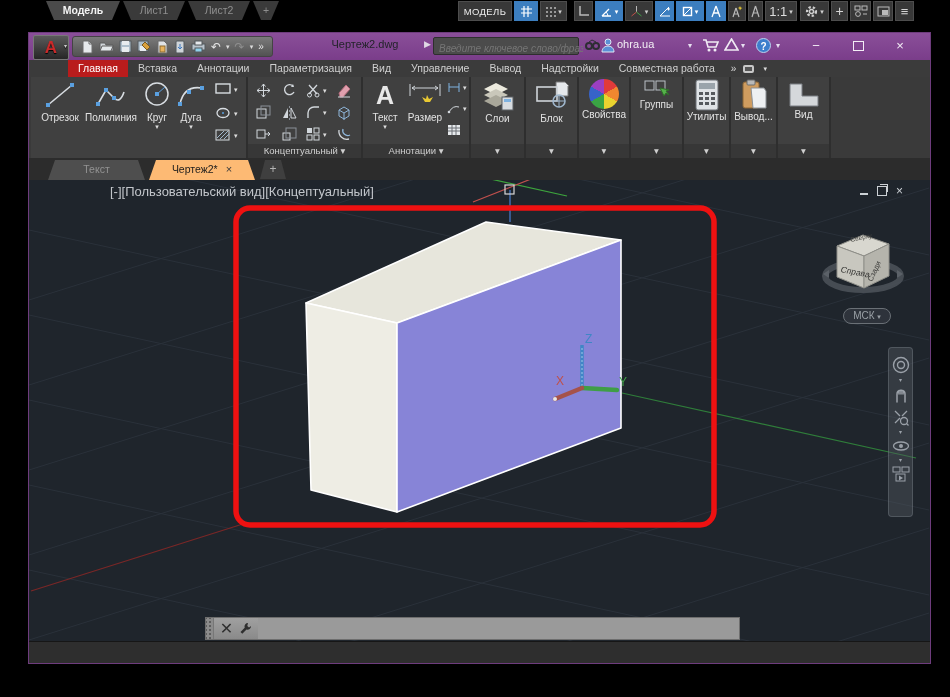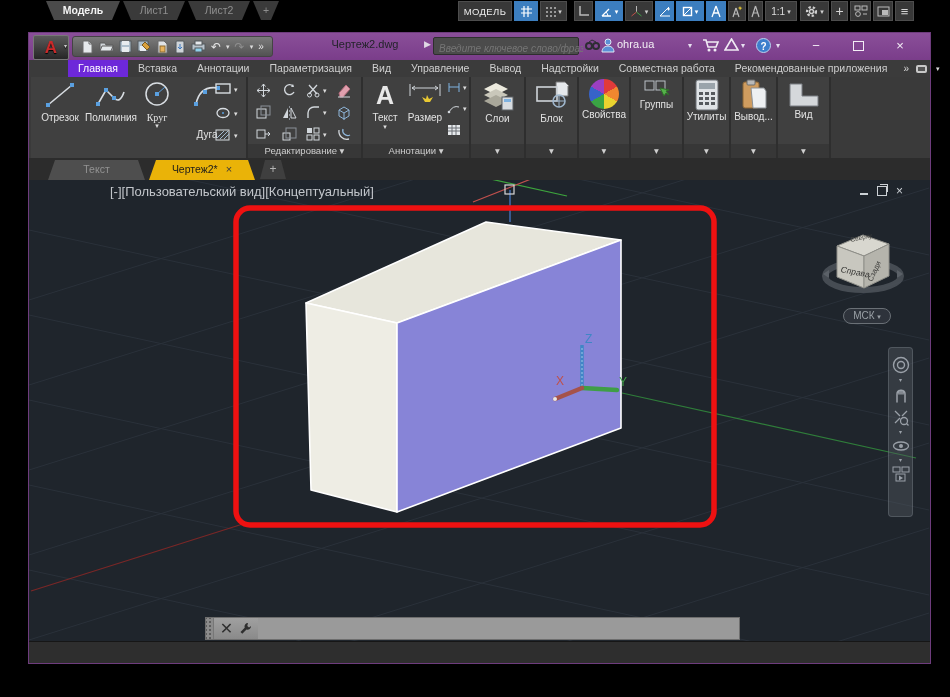--- a/index.html
+++ b/index.html
@@ -25,37 +25,37 @@
              font-style:italic;font-size:10px;color:#a9a9a9;padding:0 5px;font-family:inherit;}
   .acctname{left:617px;top:38px;font-size:11px;color:#f2eef4;}
   .tbcaret{color:#e6dff0;font-size:8px;}
   .helpcircle{width:15px;height:15px;border-radius:50%;background:#3d7ecc;color:#fff;font-size:10px;
               font-weight:bold;text-align:center;line-height:15px;border:1px solid #bcd2ee;}
   .winbtn{top:36px;width:32px;height:20px;color:#f4eef6;text-align:center;font-size:13px;line-height:19px;}
   .maxbox{display:inline-block;width:9px;height:8px;border:1px solid #f4eef6;margin-top:5px;}
   
   .ribtabs{left:29px;top:60px;width:901px;height:17px;background:#3b3b3b;display:flex;align-items:stretch;padding-left:39px;}
   .rtab{padding:0 10px;font-size:10.5px;color:#cfcfcf;line-height:17px;white-space:nowrap;}
-  .rtab.active{background:#6d28d9;color:#fff;}
+  .rtab.active{background:#b91c1c;color:#fff;}
   .rtabs-end{margin-left:6px;display:flex;align-items:center;gap:6px;color:#d8d8d8;font-size:9px;}
   
   .ribbon{left:29px;top:77px;width:901px;height:81px;background:#3a3a3a;}
   .panel{position:absolute;top:0;height:81px;background:#404040;border-right:2px solid #2e2e2e;}
   .plabel{position:absolute;left:0;right:0;bottom:0;height:14px;background:#373737;color:#cfcfcf;
           font-size:9.5px;text-align:center;line-height:14px;white-space:nowrap;}
   .bigbtn{position:absolute;top:3px;display:flex;flex-direction:column;align-items:center;color:#e2e2e2;font-size:10px;}
   .bigbtn .lb{margin-top:2px;white-space:nowrap;}
   .smallrow{position:absolute;display:flex;align-items:center;gap:2px;color:#cfd4d9;}
   .pbig{position:absolute;top:2px;left:0;right:0;display:flex;flex-direction:column;align-items:center;color:#e2e2e2;font-size:10px;}
   
   .filetabs{left:29px;top:158px;width:901px;height:22px;background:#2c2c2c;}
   .ftab{position:absolute;top:2px;height:20px;font-size:10.5px;text-align:center;line-height:19px;
         clip-path:polygon(7px 0,calc(100% - 7px) 0,100% 100%,0 100%);}
   .ftab.inactive{background:#4e4e4e;color:#939393;}
-  .ftab.active{background:#eab308;color:#1c1c1c;}
+  .ftab.active{background:#fdba74;color:#1c1c1c;}
   .ftab .x{color:#3c3c3c;font-size:11px;margin-left:8px;}
   .ftab-add{position:absolute;top:2px;height:19px;width:26px;background:#3f3f3f;color:#b5b5b5;
             text-align:center;line-height:18px;font-size:12px;clip-path:polygon(5px 0,calc(100% - 5px) 0,100% 100%,0 100%);}
   
   .viewport{left:29px;top:180px;width:901px;height:461px;background:#1f252c;overflow:hidden;}
   .vplabel{left:110px;top:184px;font-size:13px;color:#c2c6cb;}
   .docctl{left:860px;top:186px;display:flex;gap:9px;align-items:center;color:#ccd1d6;}
   .docctl .minbar{width:8px;height:2px;background:#ccd1d6;margin-top:6px;}
   .docctl .restore{width:8px;height:8px;border:1px solid #ccd1d6;position:relative;}
   .docctl .restore:before{content:"";position:absolute;left:2px;top:-3px;width:7px;height:7px;border:1px solid #ccd1d6;border-left:0;border-bottom:0;}
@@ -80,21 +80,21 @@
   .bottombar{left:29px;top:641px;width:901px;height:22px;background:#2e2e2e;border-top:1px solid #161616;}
   .ltab{position:absolute;top:1px;height:19px;font-size:10.5px;text-align:center;line-height:18px;
         clip-path:polygon(0 0,100% 0,calc(100% - 8px) 100%,8px 100%);}
   .ltab.active{background:#4a4a4a;color:#f4f4f4;font-weight:bold;}
   .ltab.inactive{background:#3a3a3a;color:#8f8f8f;}
   .sbtn{position:absolute;top:1px;height:20px;display:flex;align-items:center;justify-content:center;gap:2px;
         background:#383838;border:1px solid #4d4d4d;color:#cfcfcf;}
   .sbtn.blue{background:#3c7ebf;border-color:#3c7ebf;color:#fff;}
   .sbtn .caret{color:inherit;}
   .modelbtn{font-size:9.5px;letter-spacing:.4px;color:#ededed;padding:0 4px;}
-  .scaletxt{font-size:10px;color:#dcdcdc;}
+  .scaletxt{font-size:13px;color:#dcdcdc;}
   svg{display:block;}
   .nodrag{user-select:none;}
 </style>
 </head>
 <body>
 
 <div class="stage">
   <div class="abs appframe"></div>
 
   <div class="abs titlebar"></div>
@@ -196,21 +196,20 @@
   <div class="abs ribtabs">
     <span class="rtab active">Главная</span>
     <span class="rtab">Вставка</span>
     <span class="rtab">Аннотации</span>
     <span class="rtab">Параметризация</span>
     <span class="rtab">Вид</span>
     <span class="rtab">Управление</span>
     <span class="rtab">Вывод</span>
     <span class="rtab">Надстройки</span>
     <span class="rtab">Совместная работа</span>
-    <span class="rtab">Рекомендованные приложения</span>
     <span class="rtabs-end">
       <span style="font-size:10px;">»</span>
       <svg width="15" height="10">
           <rect x="1" y="1" width="11" height="8" rx="2" fill="#c8c8c8"></rect>
           <rect x="3" y="3" width="7" height="4" fill="#555"></rect>
         </svg>
       <span class="caret">▾</span>
     </span>
   </div>
 
@@ -227,30 +226,30 @@
       </div>
       <div class="bigbtn" style="left:52px;width:56px;">
         <svg width="36" height="30">
             <path d="M5 24 L13 10 L21 18 Q27 24 31 12" fill="none" stroke="#d8dde2" stroke-width="1.6"></path>
             <rect x="3" y="22" width="4" height="4" fill="#5aa0e0"></rect>
             <rect x="11" y="8" width="4" height="4" fill="#5aa0e0"></rect>
             <rect x="19" y="16" width="4" height="4" fill="#5aa0e0"></rect>
           </svg>
         <span class="lb">Полилиния</span>
       </div>
-      <div class="bigbtn" style="left:108px;width:36px;font-family:Liberation Serif, serif;">
+      <div class="bigbtn" style="left:108px;width:36px;">
         <svg width="28" height="30">
             <circle cx="14" cy="14" r="11" fill="none" stroke="#d8dde2" stroke-width="1.5"></circle>
             <rect x="12" y="12" width="4" height="4" fill="#5aa0e0"></rect>
             <line x1="14" y1="14" x2="22" y2="7" stroke="#5aa0e0"></line>
           </svg>
         <span class="lb">Круг</span>
         <span class="caret">▾</span>
       </div>
-      <div class="bigbtn" style="left:158px;width:36px;gap:17px;">
+      <div class="bigbtn" style="left:142px;width:36px;">
         <svg width="30" height="30">
             <path d="M4 24 Q8 5 26 8" fill="none" stroke="#d8dde2" stroke-width="1.6"></path>
             <rect x="2" y="22" width="4" height="4" fill="#5aa0e0"></rect>
             <rect x="24" y="6" width="4" height="4" fill="#5aa0e0"></rect>
             <rect x="11" y="10" width="4" height="4" fill="#5aa0e0"></rect>
           </svg>
         <span class="lb">Дуга</span>
         <span class="caret">▾</span>
       </div>
       <div class="smallrow" style="left:184px;top:6px;">
@@ -346,21 +345,21 @@
             <rect x="8" y="8" width="5" height="5" fill="none" stroke="#d2d7dc"></rect>
           </svg>
           <span class="caret">▾</span>
         </div>
       <div class="smallrow" style="left:88px;top:50px;">
           <svg width="16" height="14">
             <path d="M13 12A8 8 0 0 1 3 3" fill="none" stroke="#d2d7dc" stroke-width="1.3"></path>
             <path d="M14 8A5 5 0 0 1 7 2" fill="none" stroke="#8fb6da" stroke-width="1.3"></path>
           </svg>
         </div>
-      <div class="plabel">Редактирование  ▾</div>
+      <div class="plabel">Концептуальный  ▾</div>
     </div>
 
     <div class="panel" style="left:334px;width:106px;">
       <div class="bigbtn" style="left:4px;width:36px;">
         <span style="font-size:25px;font-weight:bold;color:#e8e8e8;line-height:30px;">A</span>
         <span class="lb">Текст</span>
         <span class="caret">▾</span>
       </div>
       <div class="bigbtn" style="left:40px;width:44px;">
         <svg width="38" height="30">

